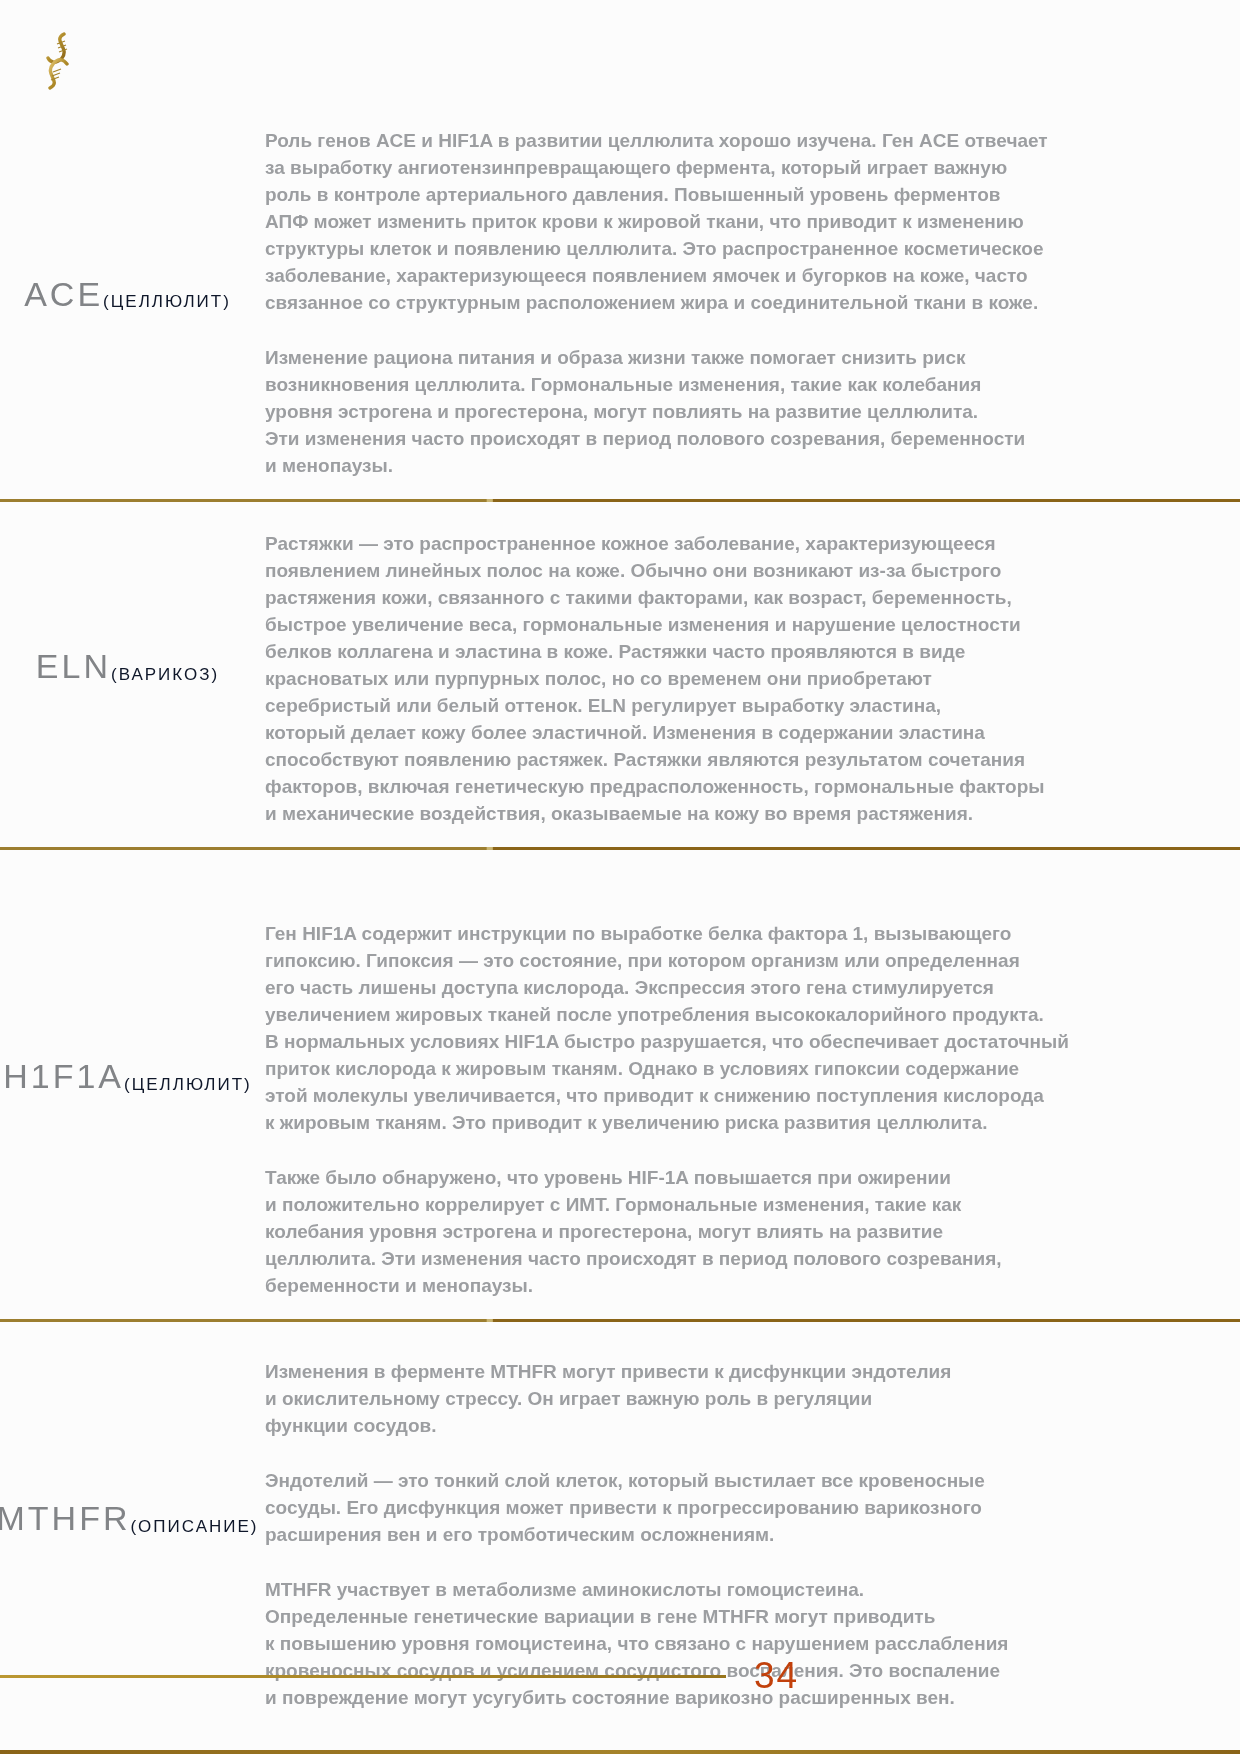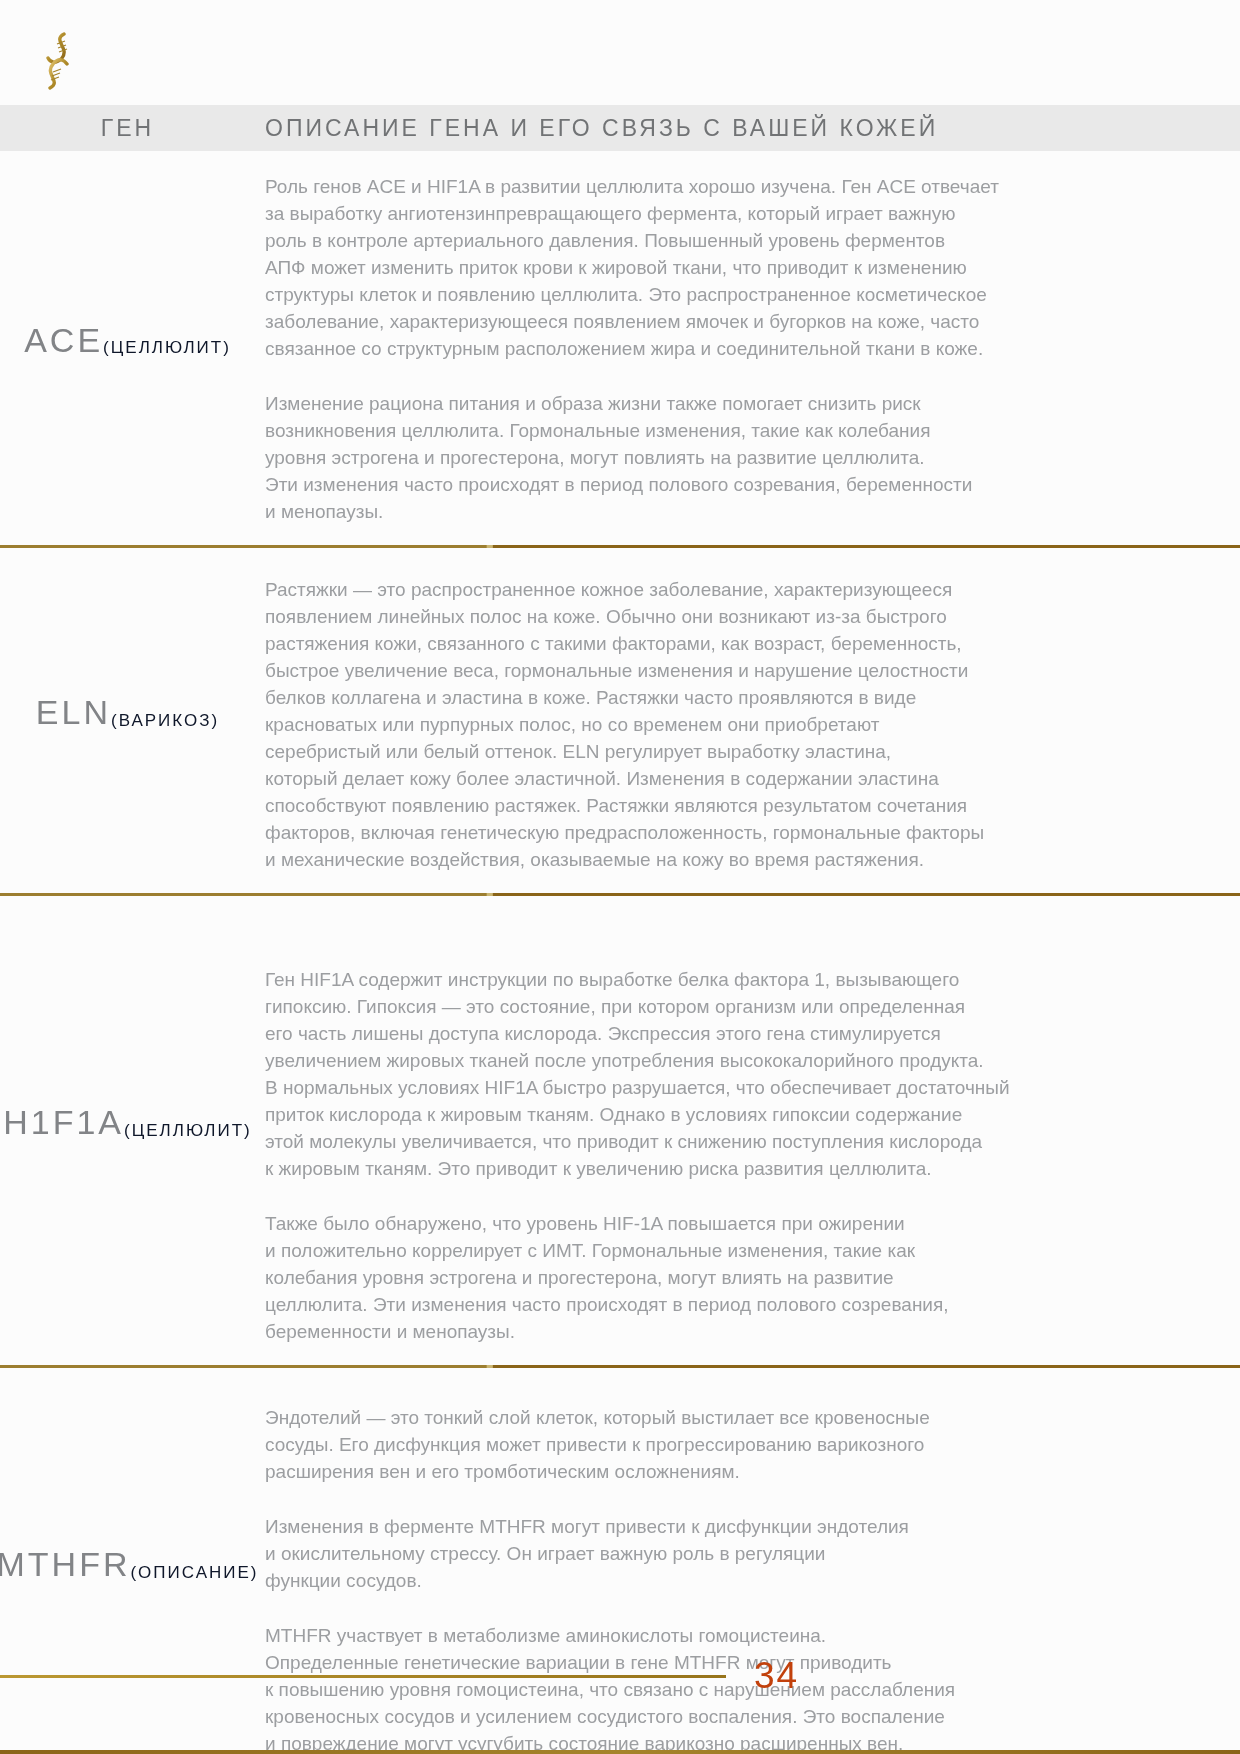--- a/index.html
+++ b/index.html
@@ -50,21 +50,21 @@
     font-size:34px;font-weight:300;color:#828487;
     letter-spacing:3px;margin-bottom:16px;
   }
   .gene-condition{
     font-size:17px;font-weight:300;color:#0f172a;
     letter-spacing:2px;
   }
   .desc-cell{
     flex:1;box-sizing:border-box;
     padding:0 160px 20px 10px;
-    color:#9c9ea1;font-weight:400;
+    color:#9c9ea1;font-weight:700;
     font-size:19px;line-height:27px;
   }
   .row-ace  .desc-cell{padding-top:22px;}
   .row-eln  .desc-cell{padding-top:28px;}
   .row-h1f1a .desc-cell{padding-top:34px;margin-top:36px;}
   .row-mthfr .desc-cell{padding-top:36px;}
   .para{white-space:pre-line;margin:0 0 28px 0;}
   .para:last-child{margin-bottom:0;}
   
   .footer{
@@ -105,24 +105,20 @@
         <line x1="13" y1="12" x2="21" y2="9"></line>
           <line x1="14" y1="16" x2="22" y2="13"></line>
           <line x1="15" y1="20" x2="23" y2="17"></line>
         <line x1="9" y1="40" x2="17" y2="37"></line>
           <line x1="8" y1="44" x2="16" y2="41"></line>
           <line x1="7" y1="48" x2="15" y2="45"></line>
       </g>
     </svg>
   </div>
 
-  <div class="table-header">
-    <div class="col-gene">ГЕН</div>
-    <div class="col-desc">ОПИСАНИЕ ГЕНА И ЕГО СВЯЗЬ С ВАШЕЙ КОЖЕЙ</div>
-  </div>
 
   <section class="gene-row row-ace">
     <div class="gene-cell">
       <div class="gene-name">ACE</div>
       <div class="gene-condition">(ЦЕЛЛЮЛИТ)</div>
     </div>
     <div class="desc-cell">
       <p class="para">Роль генов ACE и HIF1A в развитии целлюлита хорошо изучена. Ген ACE отвечает
 за выработку ангиотензинпревращающего фермента, который играет важную
 роль в контроле артериального давления. Повышенный уровень ферментов
@@ -185,26 +181,26 @@
   </section>
 
   <div class="divider"></div>
 
   <section class="gene-row row-mthfr">
     <div class="gene-cell">
       <div class="gene-name">MTHFR</div>
       <div class="gene-condition">(ОПИСАНИЕ)</div>
     </div>
     <div class="desc-cell">
+      <p class="para">Изменения в ферменте MTHFR могут привести к дисфункции эндотелия
+и окислительному стрессу. Он играет важную роль в регуляции
+функции сосудов.</p>
       <p class="para">Эндотелий — это тонкий слой клеток, который выстилает все кровеносные
 сосуды. Его дисфункция может привести к прогрессированию варикозного
 расширения вен и его тромботическим осложнениям.</p>
-      <p class="para">Изменения в ферменте MTHFR могут привести к дисфункции эндотелия
-и окислительному стрессу. Он играет важную роль в регуляции
-функции сосудов.</p>
       <p class="para">MTHFR участвует в метаболизме аминокислоты гомоцистеина.
 Определенные генетические вариации в гене MTHFR могут приводить
 к повышению уровня гомоцистеина, что связано с нарушением расслабления
 кровеносных сосудов и усилением сосудистого воспаления. Это воспаление
 и повреждение могут усугубить состояние варикозно расширенных вен.</p>
     </div>
   </section>
 
   <div class="footer">
     <div class="footer-line"></div>

